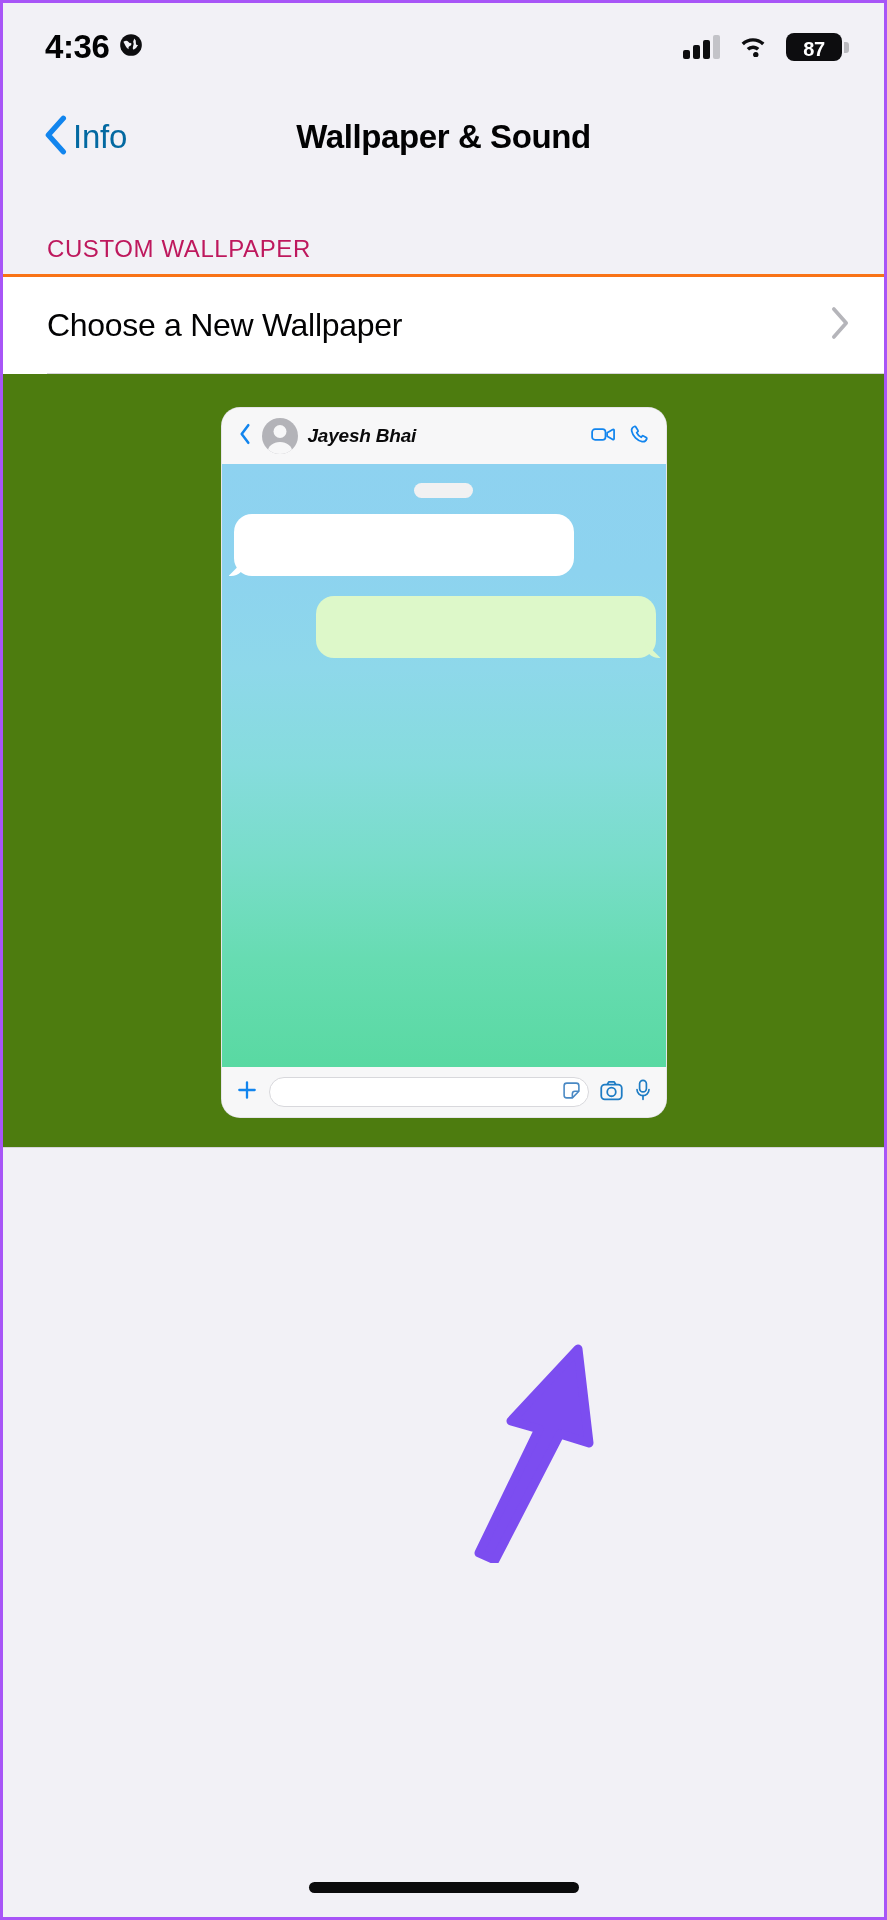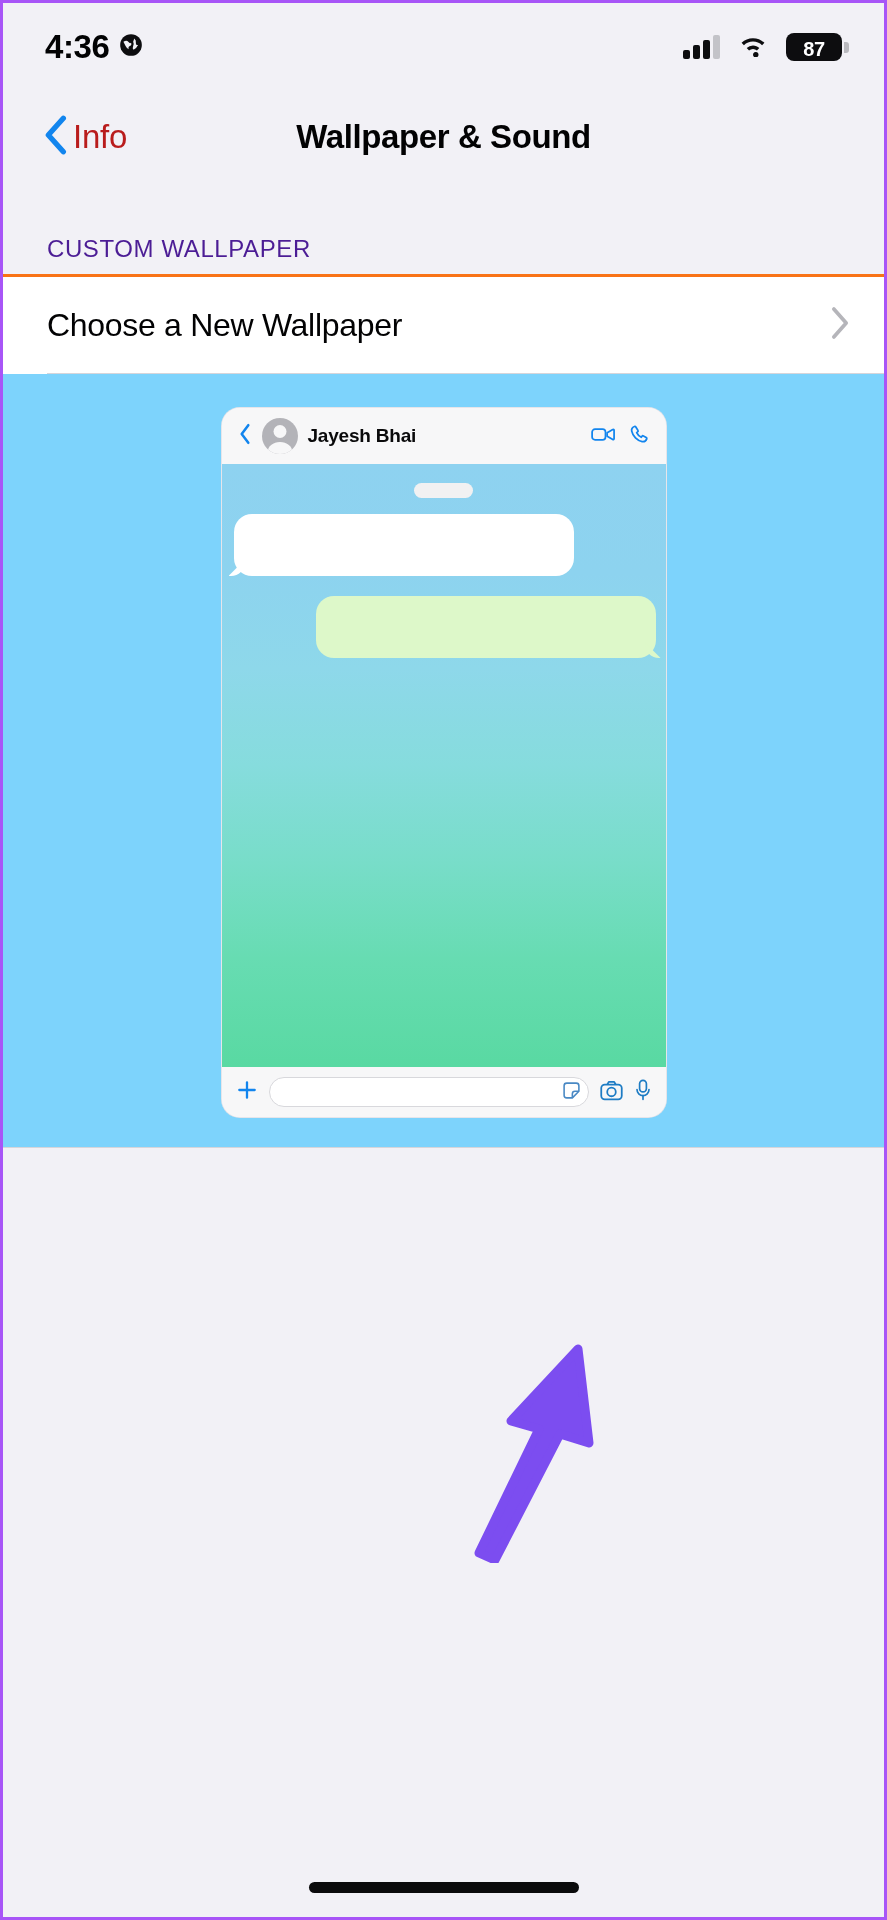--- a/index.html
+++ b/index.html
@@ -103,39 +103,39 @@
     padding: 0 40px;
   }
   .nav-back {
     display: flex;
     align-items: center;
     gap: 6px;
     cursor: pointer;
   }
   .nav-back-label {
     font-size: 33px;
-    color: #b91c1c;
+    color: #0369a1;
     letter-spacing: -0.2px;
   }
   .nav-title {
     position: absolute;
     left: 0; right: 0;
     text-align: center;
     font-size: 33px;
     font-weight: 700;
     color: #020203;
     letter-spacing: -0.4px;
     pointer-events: none;
   }
 
   
   .section-header {
     padding: 52px 44px 11px 44px;
     font-size: 24px;
-    color: #4c1d95;
+    color: #be185d;
     letter-spacing: 0.6px;
     background: #f2f1f6;
   }
   .group {
     background: #ffffff;
     border-top: 3px solid #f97316;
     border-bottom: 1px solid #d6d5da;
   }
   .row {
     display: flex;
@@ -161,24 +161,25 @@
     letter-spacing: -0.3px;
   }
   .row-divider {
     height: 1px;
     background: #d6d5da;
     margin-left: 44px;
   }
 
   
   .preview-wrap {
-    background: #7dd3fc;
+    background: #4d7c0f;
     padding: 34px 0 30px 0;
     display: flex;
     justify-content: center;
+    font-style: italic;
   }
   .preview-card {
     width: 444px;
     height: 709px;
     border-radius: 18px;
     overflow: hidden;
     background: #f7f7f8;
     box-shadow: 0 0 0 1px #e6e5ea;
     display: flex;
     flex-direction: column;

